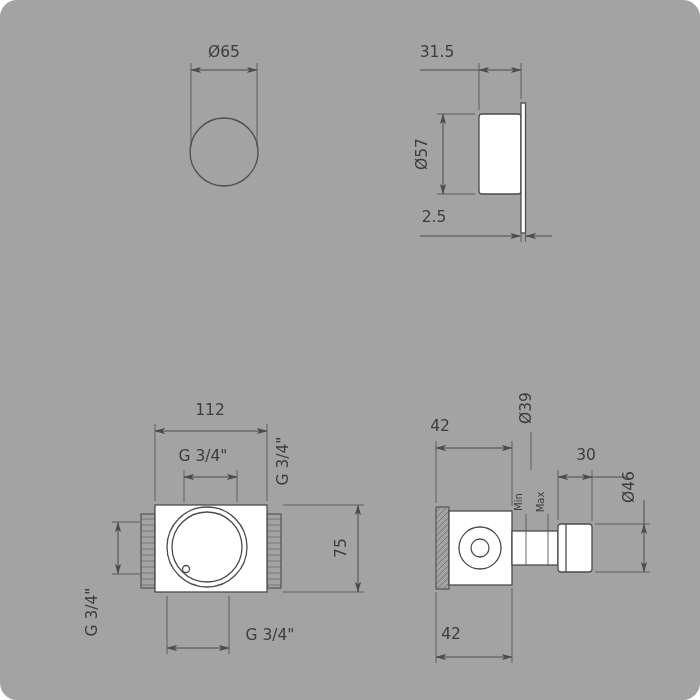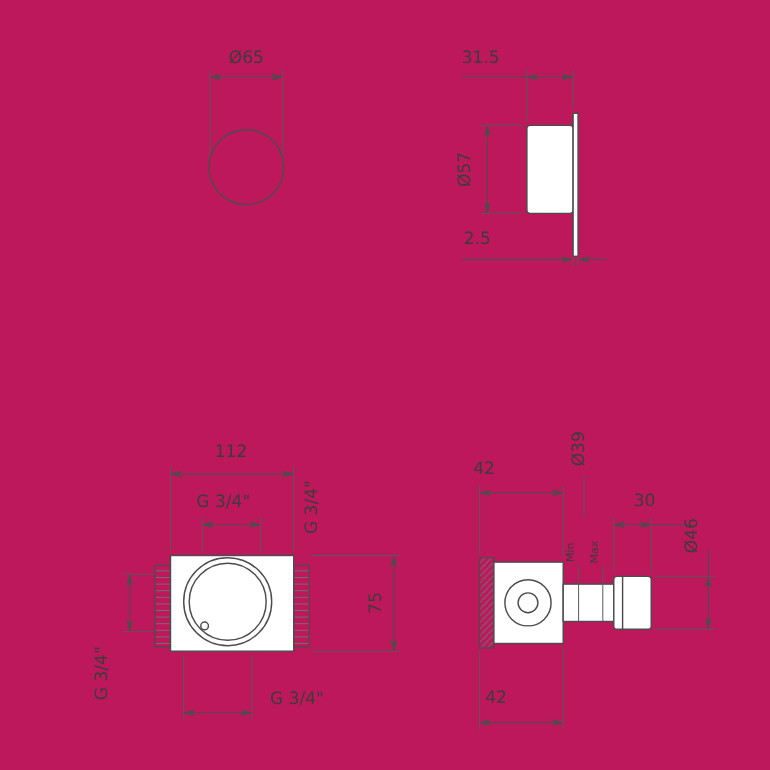--- a/index.html
+++ b/index.html
@@ -1,16 +1,16 @@
 <!DOCTYPE html>
 <html><head>
 <meta charset="utf-8">
 <style>
   html,body{margin:0;padding:0;background:#ffffff;}
-  .canvas{position:relative;width:700px;height:700px;background:#be185d;overflow:hidden;}
+  .canvas{position:relative;width:700px;height:700px;background:#a3a3a3;overflow:hidden;border-radius:17px;}
   svg{display:block;}
   .ln{stroke:#4c4c4c;stroke-width:1.3;fill:none;}
   .lnf{stroke:#4c4c4c;stroke-width:1.3;fill:#ffffff;}
   .dim{stroke:#4c4c4c;stroke-width:1;fill:none;}
   .ext{stroke:#585858;stroke-width:0.9;fill:none;}
   text{font-family:"DejaVu Sans","Liberation Sans",sans-serif;font-size:15.5px;fill:#3c3c3c;}
   .sm{font-size:10px;}
 </style>
 </head>
 <body>

